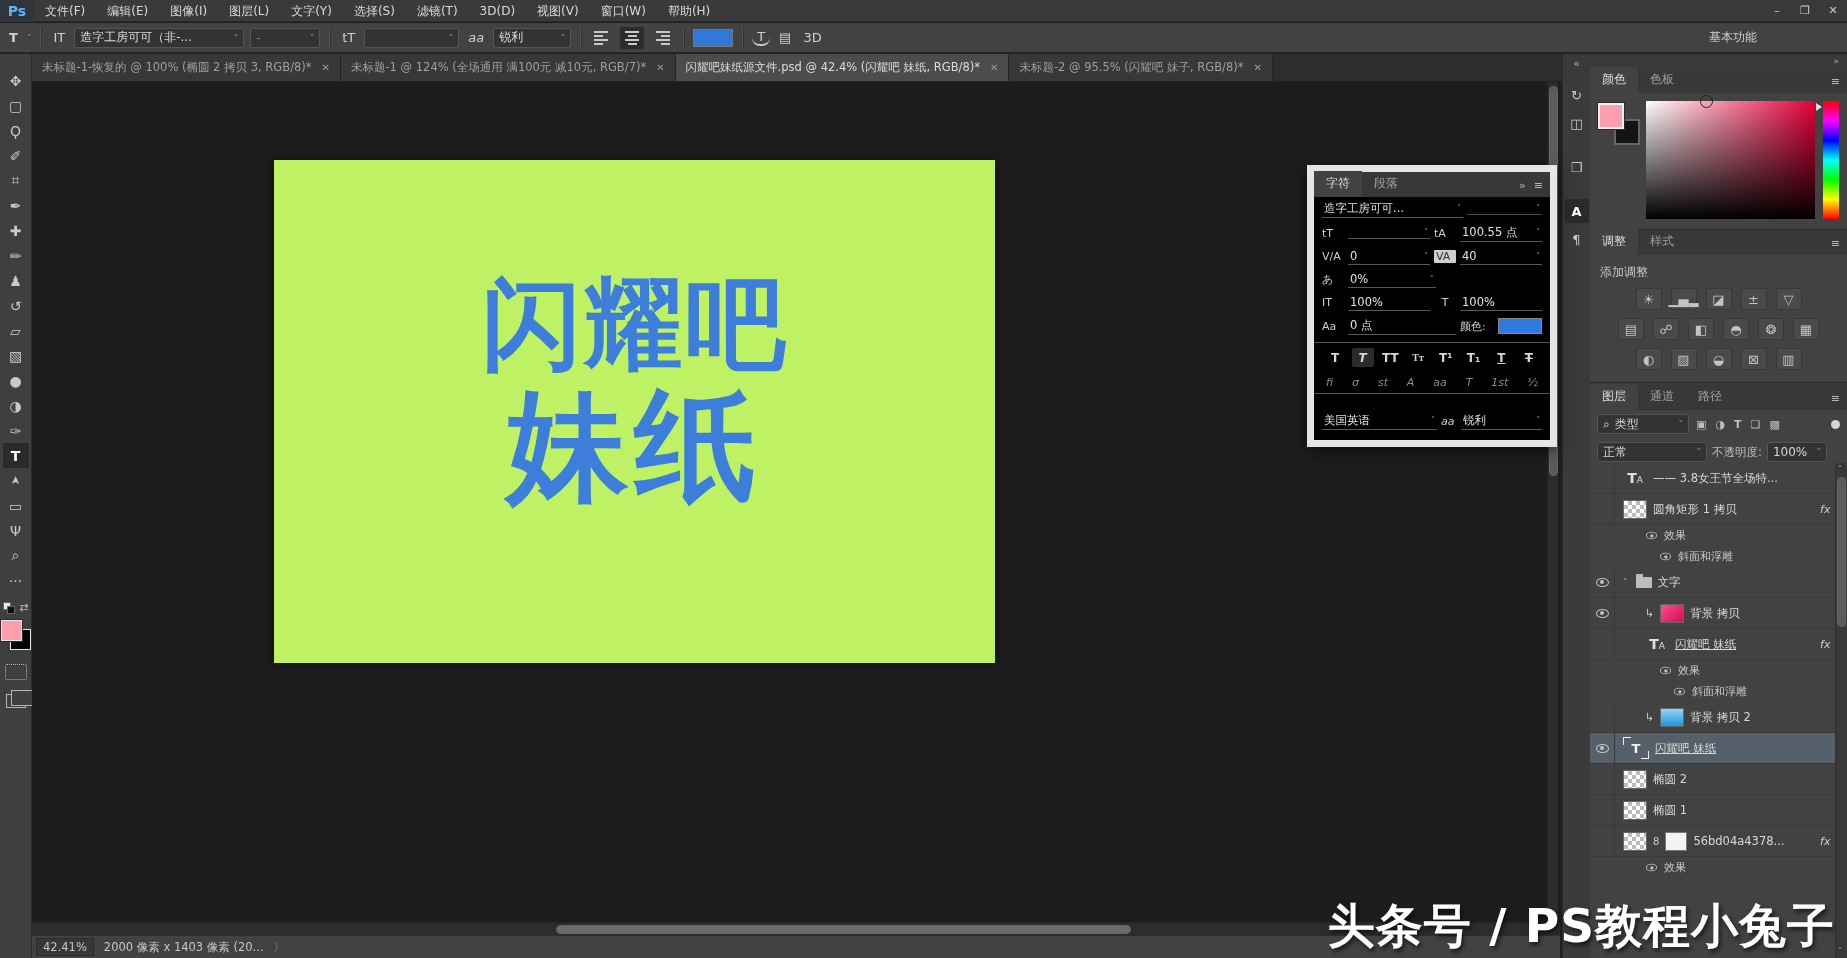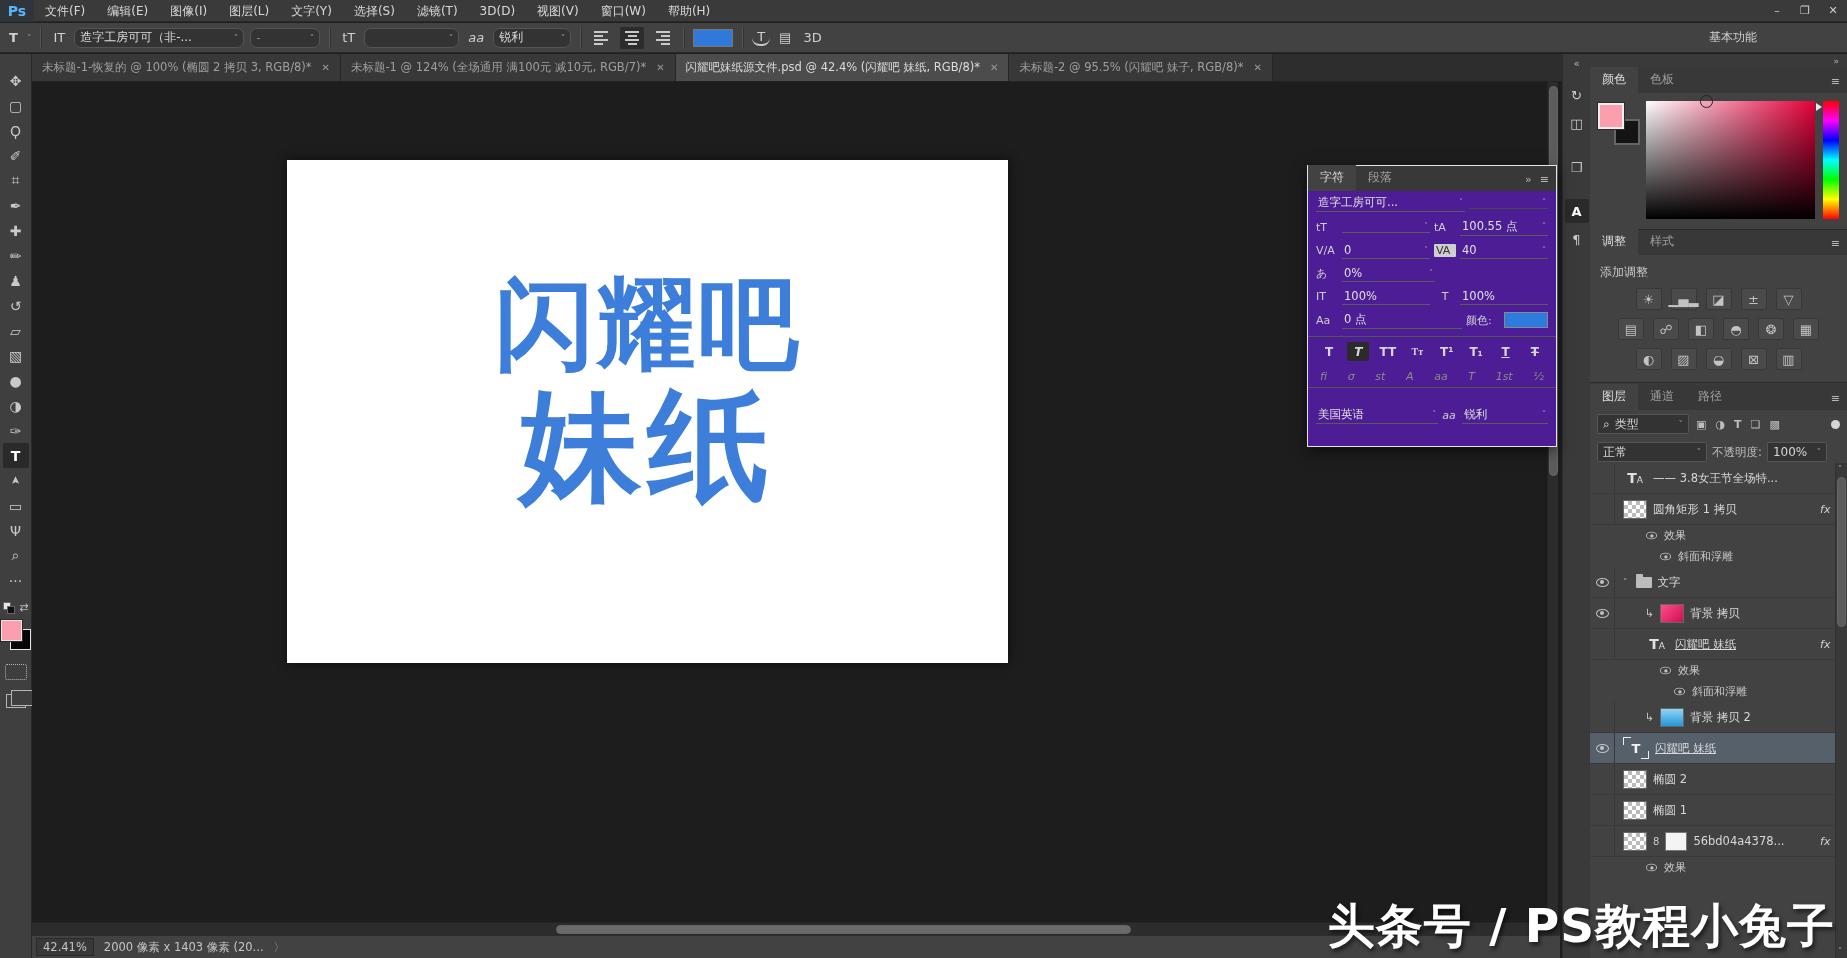--- a/index.html
+++ b/index.html
@@ -12,21 +12,21 @@
   #pslogo { width:34px; height:22px; background:#30353c; color:#58b6ff; font-weight:bold; font-size:14px; display:flex; align-items:center; justify-content:center; }
   .menu-item { padding:0 11px; height:22px; line-height:22px; color:#d9d9d9; font-size:12px; cursor:default; }
   #win-controls { margin-left:auto; display:flex; }
   .winbtn { width:28px; height:20px; text-align:center; line-height:20px; color:#cfcfcf; font-size:11px; }
 
   
   #optionsbar { position:absolute; left:0; top:23px; width:1847px; height:30px; background:#424242; border-bottom:1px solid #282828; display:flex; align-items:center; gap:6px; padding-left:6px; }
   .opt-sep { width:1px; height:22px; background:#555; box-shadow:1px 0 0 #333; margin:0 3px; }
   .opt-icon { color:#d0d0d0; font-size:13px; padding:0 3px; }
   .opt-caret { color:#9a9a9a; font-size:9px; }
-  .opt-field { background:#333; border:1px solid #555; border-radius:7px; height:20px; display:flex; align-items:center; padding:0 5px; gap:6px; color:#dcdcdc; }
+  .opt-field { background:#333; border:1px solid #555; border-radius:2px; height:20px; display:flex; align-items:center; padding:0 5px; gap:6px; color:#dcdcdc; }
   .opt-field.dim { color:#808080; }
   .align-btn { width:24px; height:22px; display:flex; flex-direction:column; justify-content:center; gap:2px; padding:0 4px; border-radius:2px; }
   .align-btn span { height:2px; background:#c9c9c9; }
   .align-btn.active { background:#2c2c2c; }
   .al span:nth-child(1){width:14px}.al span:nth-child(2){width:9px}.al span:nth-child(3){width:14px}.al span:nth-child(4){width:9px}
   .ac span { margin:0 auto; } .ac span:nth-child(odd){width:14px}.ac span:nth-child(even){width:9px}
   .ar span { margin-left:auto; } .ar span:nth-child(odd){width:14px}.ar span:nth-child(even){width:9px}
   #opt-color { width:40px; height:18px; background:#3079d8; border:1px solid #777; }
   #workspace-btn { margin-left:auto; margin-right:90px; display:flex; gap:6px; align-items:center; color:#d0d0d0; }
 
@@ -47,37 +47,37 @@
   #swap-arrow { color:#bbb; font-size:11px; }
   #fgbg { position:relative; width:30px; height:30px; margin-top:6px; }
   #fg-swatch { position:absolute; left:0; top:0; width:21px; height:21px; background:#fb9fae; border:1px solid #e6e6e6; outline:1px solid #2b2b2b; z-index:2; }
   #bg-swatch { position:absolute; right:0; bottom:0; width:21px; height:21px; background:#060608; border:1px solid #e6e6e6; }
   .tb-bottom { width:22px; height:16px; border:1px dotted #b5b5b5; margin-top:14px; border-radius:2px; }
   #screen-mode { width:20px; height:14px; border:1px solid #b5b5b5; margin-top:14px; position:relative; background:#3f3f3f; }
   #screen-mode::before { content:""; position:absolute; left:4px; top:-5px; width:20px; height:14px; border:1px solid #b5b5b5; background:#3f3f3f; }
 
   
   #canvas-area { position:absolute; left:32px; top:82px; width:1528px; height:840px; background:#1d1d1d; }
-  #doc { position:absolute; left:255px; top:78px; width:721px; height:503px; background:#ffffff; box-shadow:0 0 10px rgba(0,0,0,.6); }
+  #doc { position:absolute; left:242px; top:78px; width:721px; height:503px; background:#bef264; box-shadow:0 0 10px rgba(0,0,0,.6); }
   .doc-line { width:100%; text-align:center; font-weight:bold; color:#3c7ed9; line-height:1; }
   #doc-line1 { margin-top:115px; font-size:100px; letter-spacing:2px; }
   #doc-line2 { margin-top:10px; font-size:122px; letter-spacing:6px; }
   
   #vscroll { position:absolute; right:2px; top:0; width:11px; height:838px; background:#2c2c2c; border-left:1px solid #242424; }
   #vscroll .thumb { position:absolute; left:1px; top:4px; width:9px; height:390px; background:#5c5c5c; border-radius:5px; }
   #hscroll { position:absolute; left:32px; top:922px; width:1528px; height:13px; background:#2c2c2c; border-top:1px solid #242424; }
   #hscroll .thumb { position:absolute; left:524px; top:2px; width:575px; height:9px; background:#6a6a6a; border-radius:5px; }
 
   
   #statusbar { position:absolute; left:32px; top:935px; width:1528px; height:23px; background:#424242; border-top:1px solid #2e2e2e; display:flex; align-items:center; gap:10px; font-size:11.5px; color:#c6c6c6; }
   #status-zoom { background:#383838; border:1px solid #2a2a2a; padding:1px 6px; margin-left:4px; }
   .status-chev { color:#9a9a9a; }
 
   
-  #charpanel { position:absolute; left:1307px; top:165px; width:250px; height:282px; background:#4c1d95; border:1px solid #e5e5e5; box-shadow:0 4px 14px rgba(0,0,0,.55); z-index:20; }
+  #charpanel { position:absolute; left:1307px; top:165px; width:250px; height:282px; background:#000000; border:7px solid #e5e5e5; box-shadow:0 4px 14px rgba(0,0,0,.55); z-index:20; }
   .phead { height:25px; background:#383838; display:flex; align-items:flex-end; }
   .ptab { padding:4px 12px 5px; font-size:12px; color:#9f9f9f; }
   .ptab.active { background:#424242; color:#dcdcdc; }
   .phead-icons { margin-left:auto; display:flex; gap:8px; padding:0 7px 5px; color:#b5b5b5; font-size:11px; }
   .crow { display:flex; align-items:center; padding:3px 8px; gap:4px; font-size:11.5px; color:#d2d2d2; }
   .cfield { display:flex; align-items:center; border-bottom:1px solid #5a5a5a; padding:1px 2px; min-width:60px; color:#e0e0e0; }
   .cfield .cv { flex:1; }
   .glyph-lab { color:#cfcfcf; font-size:11px; min-width:22px; }
   .ccaret { color:#9a9a9a; font-size:8px; }
   .styles-row { display:flex; justify-content:space-between; padding:5px 10px; border-top:1px solid #535353; margin-top:4px; }

